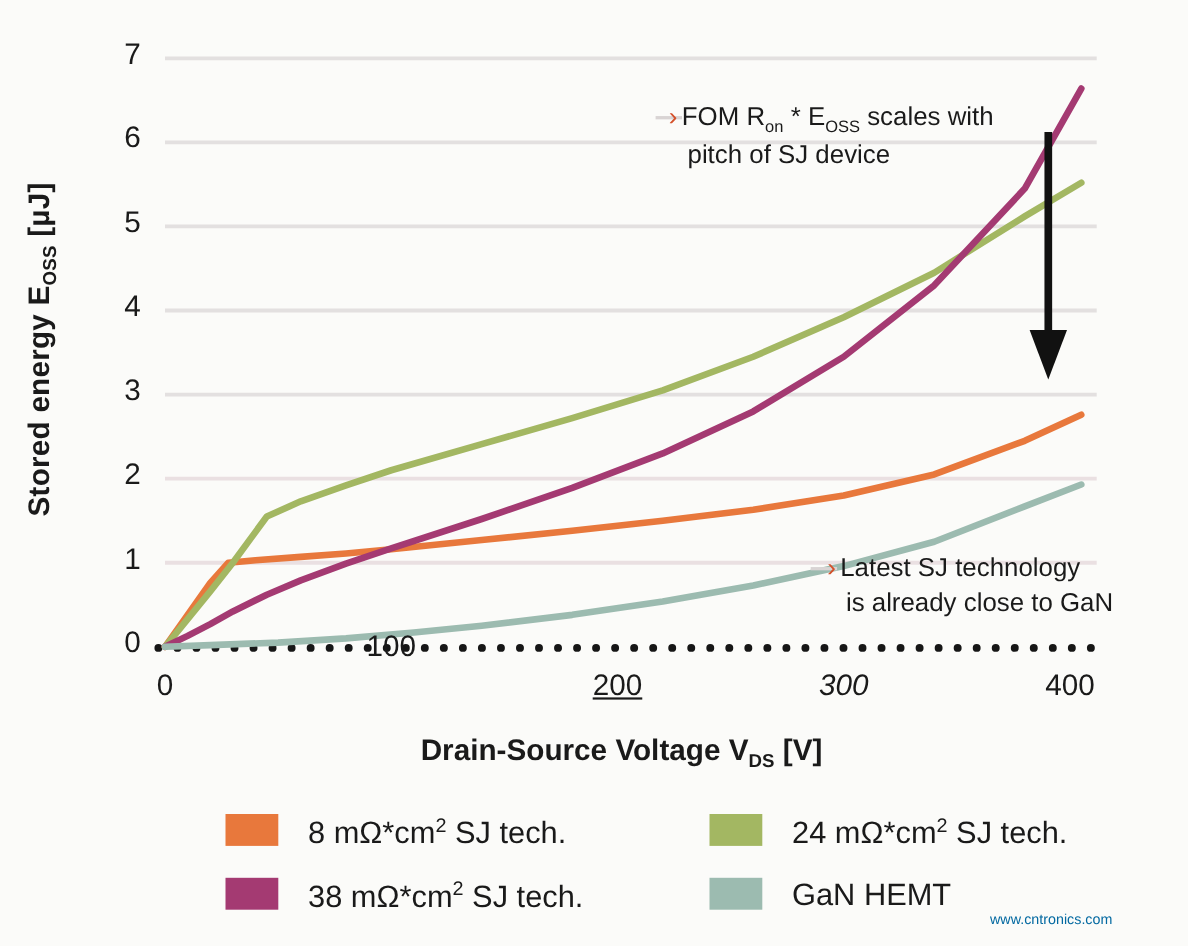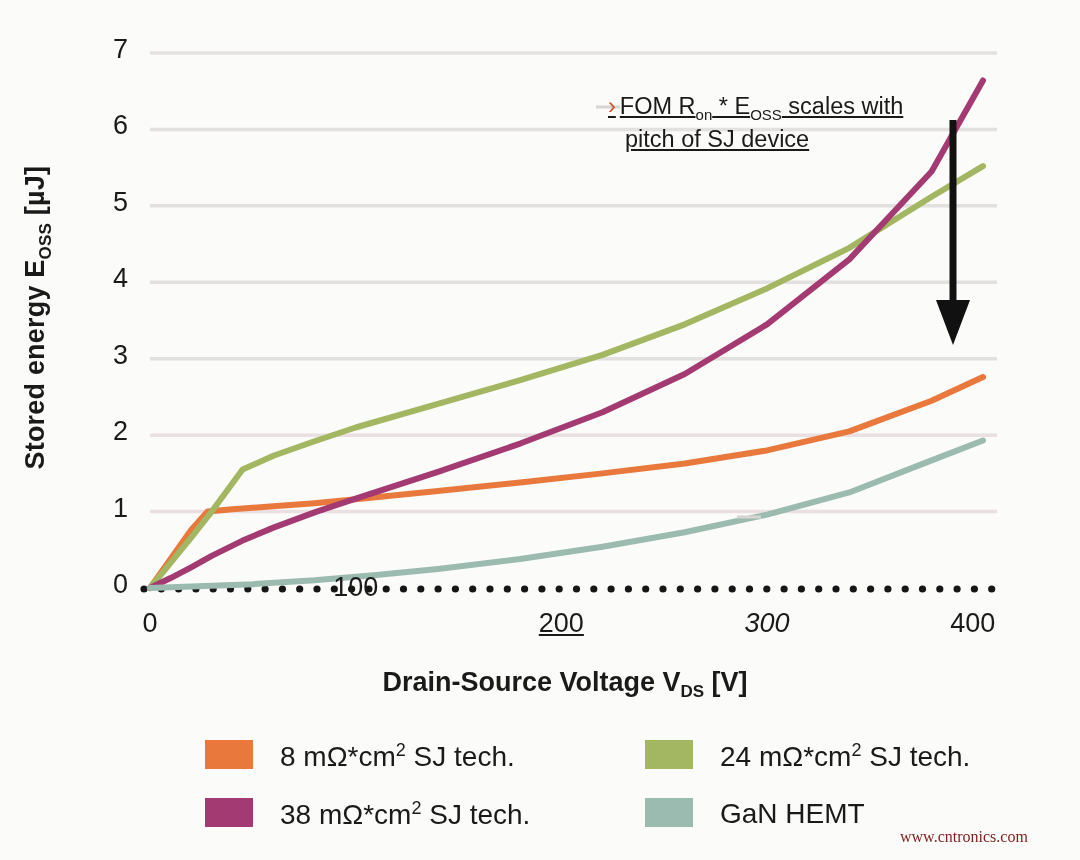--- a/index.html
+++ b/index.html
@@ -66,21 +66,20 @@
   }
   .xtick {
     width: 80px;
   }
   .annot {
     position: absolute;
     font-size: 23.5px;
     line-height: 1.32;
     color: #1a1a1a;
     white-space: nowrap;
-    text-decoration: underline;
   }
   .annot .chev {
     color: #d4502a;
     font-weight: normal;
     margin-right: 4px;
   }
   .annot .sub {
     font-size: 15px;
     vertical-align: sub;
   }
@@ -110,24 +109,23 @@
     white-space: nowrap;
   }
   .legend-label .sup {
     font-size: 18px;
     vertical-align: super;
   }
   .watermark {
     position: absolute;
     left: 900px;
     top: 828px;
-    font-size: 16px;
-    color: #7f1d1d;
-    white-space: nowrap;
-    font-family: Liberation Serif, serif;
+    font-size: 13px;
+    color: #0369a1;
+    white-space: nowrap;
   }
 </style>
 </head>
 <body>
 
 <div id="figure">
 
   <svg class="chart-svg" width="1080" height="860">
     <g id="gridlines">
         <line x1="150" x2="997" y1="511.57142857142856" y2="511.57142857142856" stroke="#eae0e2" stroke-width="3.5"></line>
@@ -228,20 +226,24 @@
       <div class="tick-label xtick" style="left: 521.358px; top: 608px; text-decoration: underline;">200</div>
       <div class="tick-label xtick" style="left: 727.037px; top: 608px; font-style: italic;">300</div>
       <div class="tick-label xtick" style="left: 932.716px; top: 608px;">400</div>
     </div>
 
   <div class="annot" style="left:608px; top:91px;">
     <div><span class="chev">›</span><span>FOM R</span><span class="sub">on</span><span> * E</span><span class="sub">OSS</span><span> scales with</span></div>
     <div class="annot-indent">pitch of SJ device</div>
   </div>
 
+  <div class="annot" style="left:752px; top:501px;">
+    <div><span class="chev">›</span><span>Latest SJ technology</span></div>
+    <div class="annot-indent">is already close to GaN</div>
+  </div>
 
   <div class="legend" id="legend">
       <div class="legend-item">
         <span class="legend-swatch" style="background: rgb(232, 120, 60);"></span>
         <span class="legend-label">8 mΩ*cm<span class="sup">2</span> SJ tech.</span>
       </div>
       <div class="legend-item">
         <span class="legend-swatch" style="background: rgb(163, 183, 98);"></span>
         <span class="legend-label">24 mΩ*cm<span class="sup">2</span> SJ tech.</span>
       </div>

